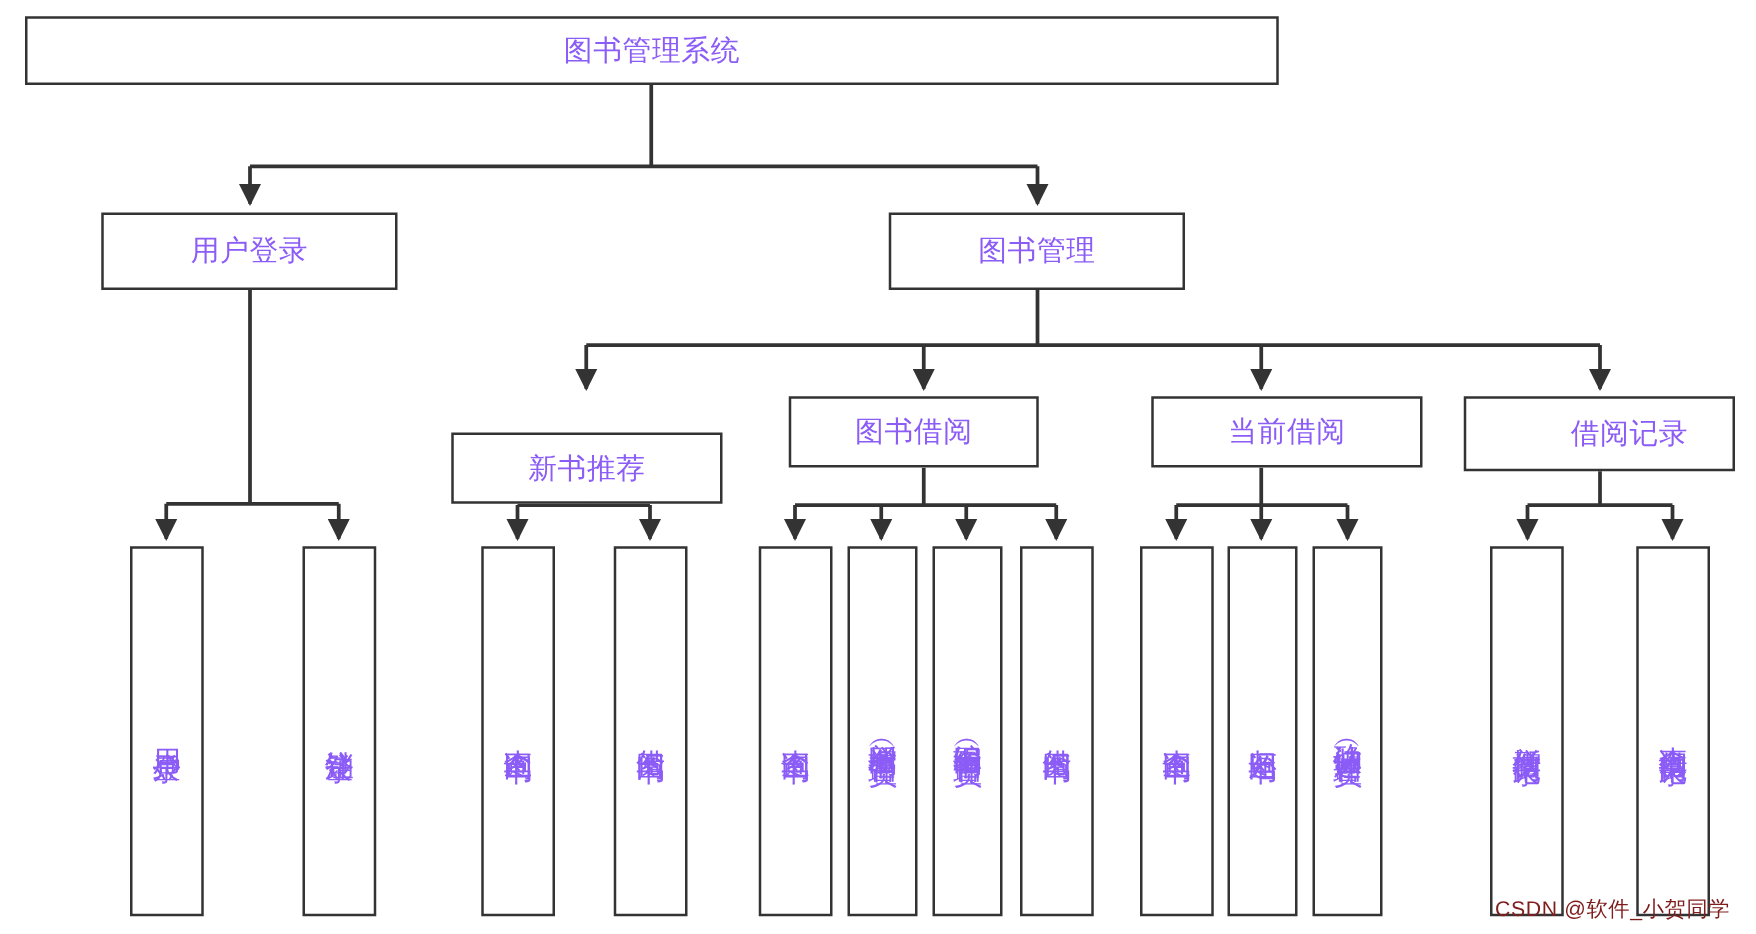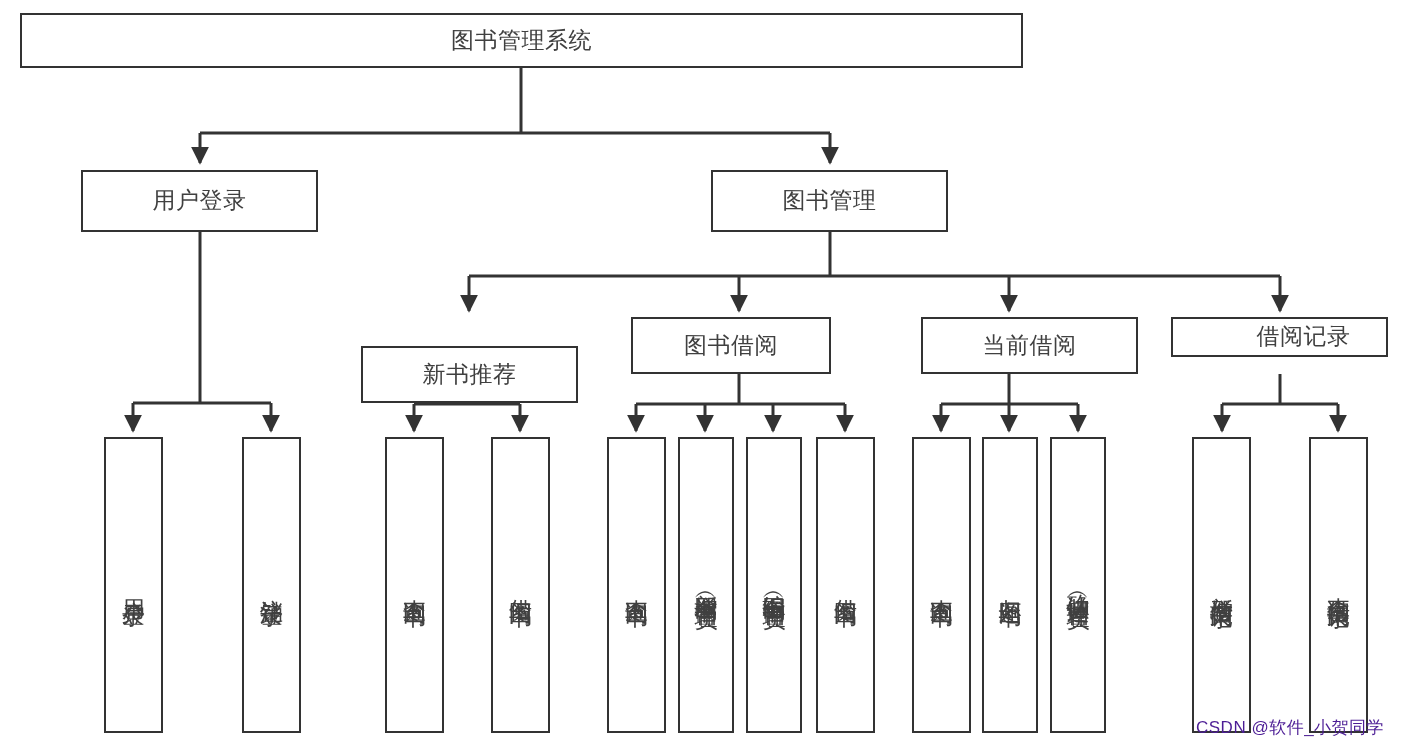--- a/index.html
+++ b/index.html
@@ -27,21 +27,21 @@
     pointer-events: none;
   }
   .node {
     position: absolute;
     box-sizing: border-box;
     background: #ffffff;
     border: 2px solid #333333;
     display: flex;
     align-items: center;
     justify-content: center;
-    color: #404040;
+    color: #8b5cf6;
     line-height: 1.18;
     text-align: center;
   }
   .node.h {
     font-size: 23px;
     letter-spacing: 0.5px;
   }
   .node.v {
     writing-mode: vertical-rl;
     text-orientation: upright;
@@ -50,21 +50,21 @@
     padding: 6px 0;
   }
   .node.v .vtext {
     writing-mode: vertical-rl;
     text-orientation: upright;
     white-space: nowrap;
   }
   .watermark {
     position: absolute;
     font-size: 17px;
-    color: #4c1d95;
+    color: #7f1d1d;
     white-space: nowrap;
     letter-spacing: 0.5px;
   }
 </style>
 </head>
 <body>
 
 <div id="canvas">
 
   <svg class="wires" viewBox="0 0 1405 747" xmlns="http://www.w3.org/2000/svg">
@@ -130,21 +130,21 @@
 
   <div class="node h" style="left:361px; top:317px; width:217px; height:57px;margin-top:29px;">
     <span>新书推荐</span>
   </div>
   <div class="node h" style="left:631px; top:317px; width:200px; height:57px;">
     <span>图书借阅</span>
   </div>
   <div class="node h" style="left:901px; top:317px; width:217px; height:57px;margin-left:20px;">
     <span>当前借阅</span>
   </div>
-  <div class="node h" style="left:1171px; top:317px; width:217px; height:40px;padding-left:48px;">
+  <div class="node h" style="left:1171px; top:317px; width:217px; height:60px;padding-left:48px;">
     <span>借阅记录</span>
   </div>
 
   <div class="node v" style="left:104px; top:437px; width:59px; height:296px;">
     <span class="vtext">用户登录</span>
   </div>
   <div class="node v" style="left:242px; top:437px; width:59px; height:296px;">
     <span class="vtext">注销登录</span>
   </div>
 

